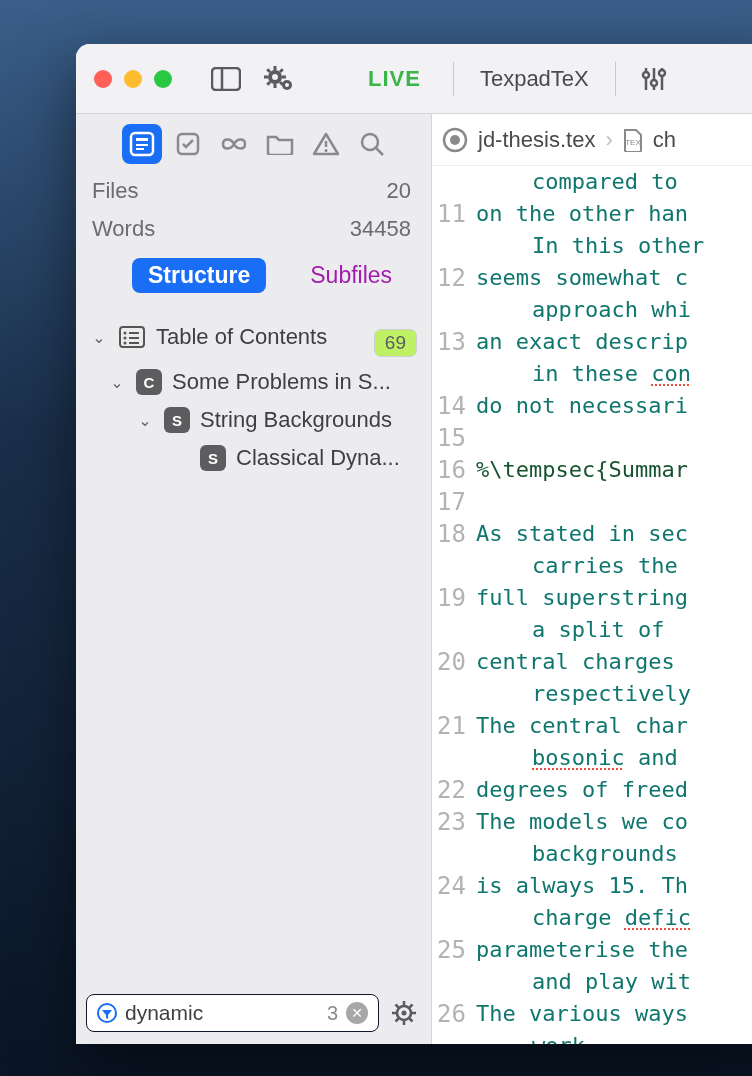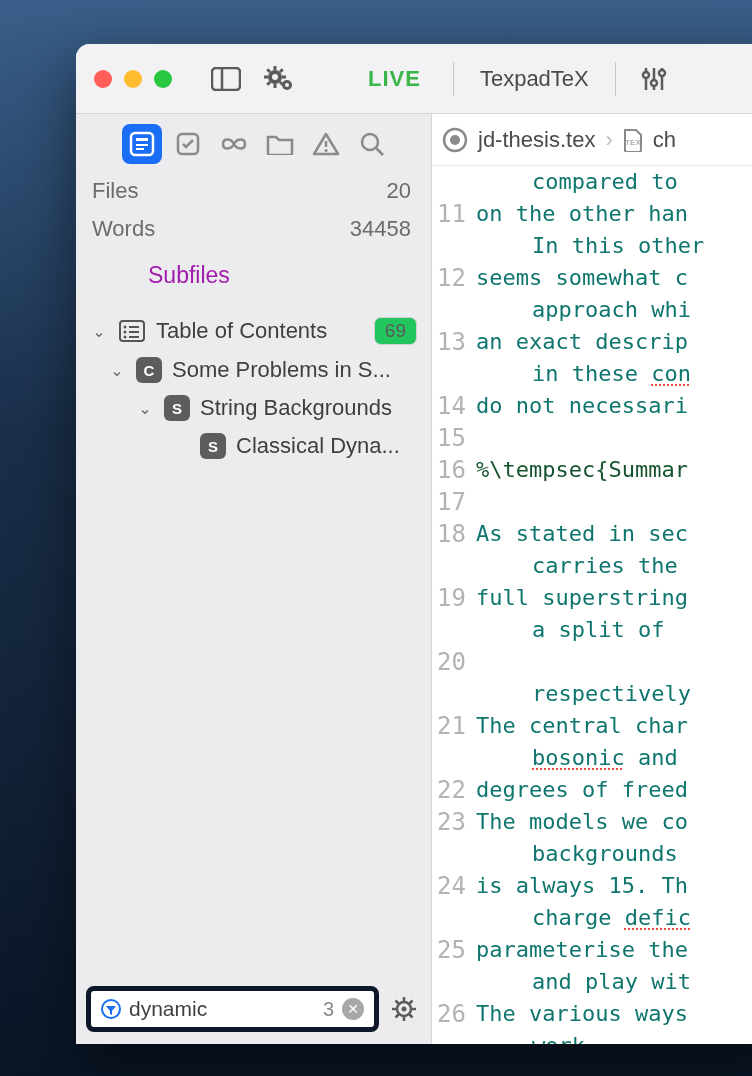--- a/index.html
+++ b/index.html
@@ -106,32 +106,32 @@
     width: 28px; height: 24px; border-radius: 5px;
     display:flex;align-items:center;justify-content:center;
     color:#555; flex-shrink:0;
   }
   .badge-box {
     background:#5d5c5f;color:#fff;font-size:15px;font-weight:700;
     width:26px;height:26px;border-radius:6px;display:flex;align-items:center;justify-content:center;
     flex-shrink:0;
   }
   .count-badge {
-    background:#22c55e;border:1px solid #d0cfd2;border-radius:7px;
-    padding:2px 10px;font-size:19px;color:#5b5a5c;margin-left:auto;
+    background:#bef264;border:1px solid #d0cfd2;border-radius:7px;
+    padding:2px 10px;font-size:19px;color:#5b5a5c;margin-left:auto;margin-top:12px;
   }
   .tree-label { overflow:hidden; text-overflow:ellipsis; }
 
   .filter-bar {
     display:flex;align-items:center;gap:8px;
     padding: 8px 10px 12px 10px;
   }
   .filter-input {
     flex:1;display:flex;align-items:center;gap:8px;
-    background:#fff;border:5px solid #0f172a;border-radius:8px;
+    background:#fff;border:1px solid #0f172a;border-radius:8px;
     padding:6px 10px;font-size:21px;color:#6c6b6e;
   }
   .filter-input .q { flex:1; color:#3f3e41; }
   .filter-count { font-size:20px; color:#8a898c; }
   .clear-circ { width:22px;height:22px;border-radius:50%;background:#a7a6a9;color:#fff;display:flex;align-items:center;justify-content:center;font-size:14px; }
   .gear2 { width:34px;height:34px;display:flex;align-items:center;justify-content:center;color:#5b5a5c; }
 
   
   .editor {
     flex:1;background:#fff;display:flex;flex-direction:column;
@@ -254,20 +254,21 @@
       <div class="stat-row">
         <span>Files</span>
         <span>20</span>
       </div>
       <div class="stat-row">
         <span>Words</span>
         <span>34458</span>
       </div>
 
       <div class="seg">
+        <span class="seg-btn active">Structure</span>
         <span class="seg-btn">Subfiles</span>
       </div>
 
       <div class="tree">
         <div class="tree-row">
           <span class="chev">⌄</span>
           <span class="tree-icon">
             <svg width="26" height="22" viewBox="0 0 26 22">
                 <rect x="1" y="1" width="24" height="20" rx="3" fill="none" stroke="currentColor" stroke-width="2"></rect>
                 <circle cx="6" cy="7" r="1.5" fill="currentColor"></circle>
@@ -400,20 +401,21 @@
           <div class="line">
             <span class="gutter">19</span>
             <span class="txt">full superstring</span>
           </div>
           <div class="line cont">
             <span class="gutter"></span>
             <span class="txt">a split of </span>
           </div>
           <div class="line">
             <span class="gutter">20</span>
+            <span class="txt">central charges</span>
           </div>
           <div class="line cont">
             <span class="gutter"></span>
             <span class="txt">respectively</span>
           </div>
           <div class="line">
             <span class="gutter">21</span>
             <span class="txt">The central char</span>
           </div>
           <div class="line cont">

